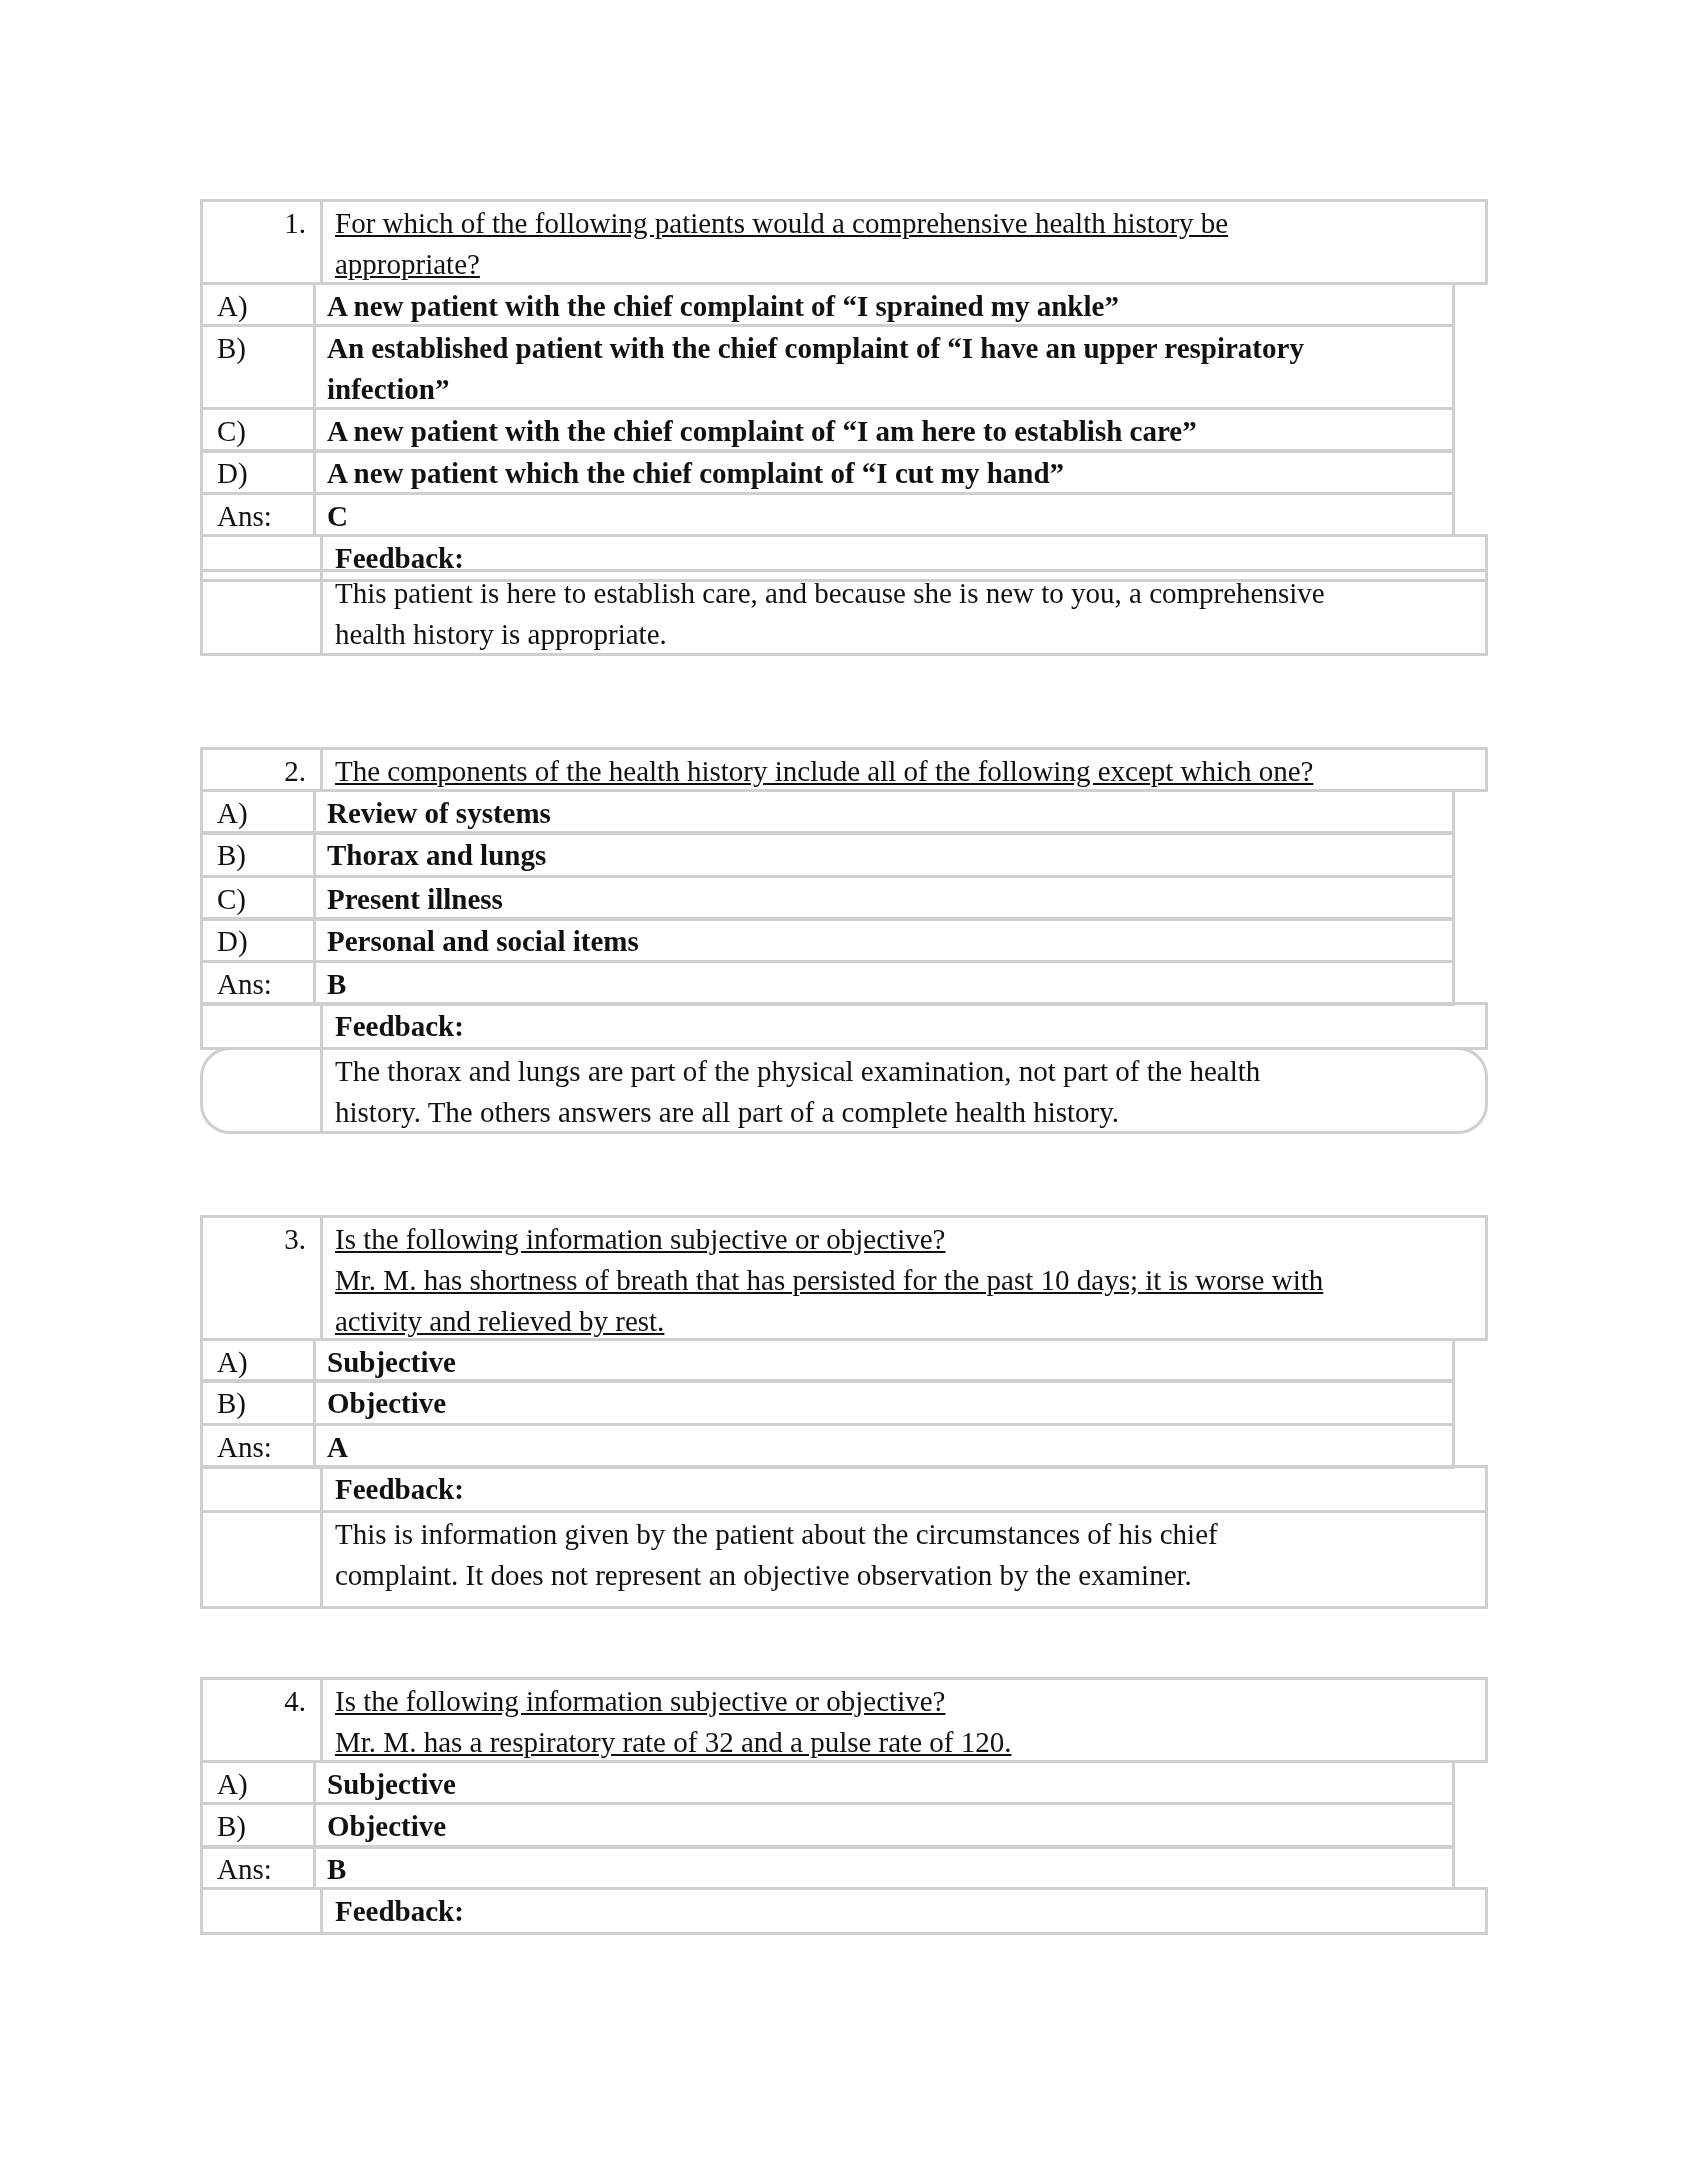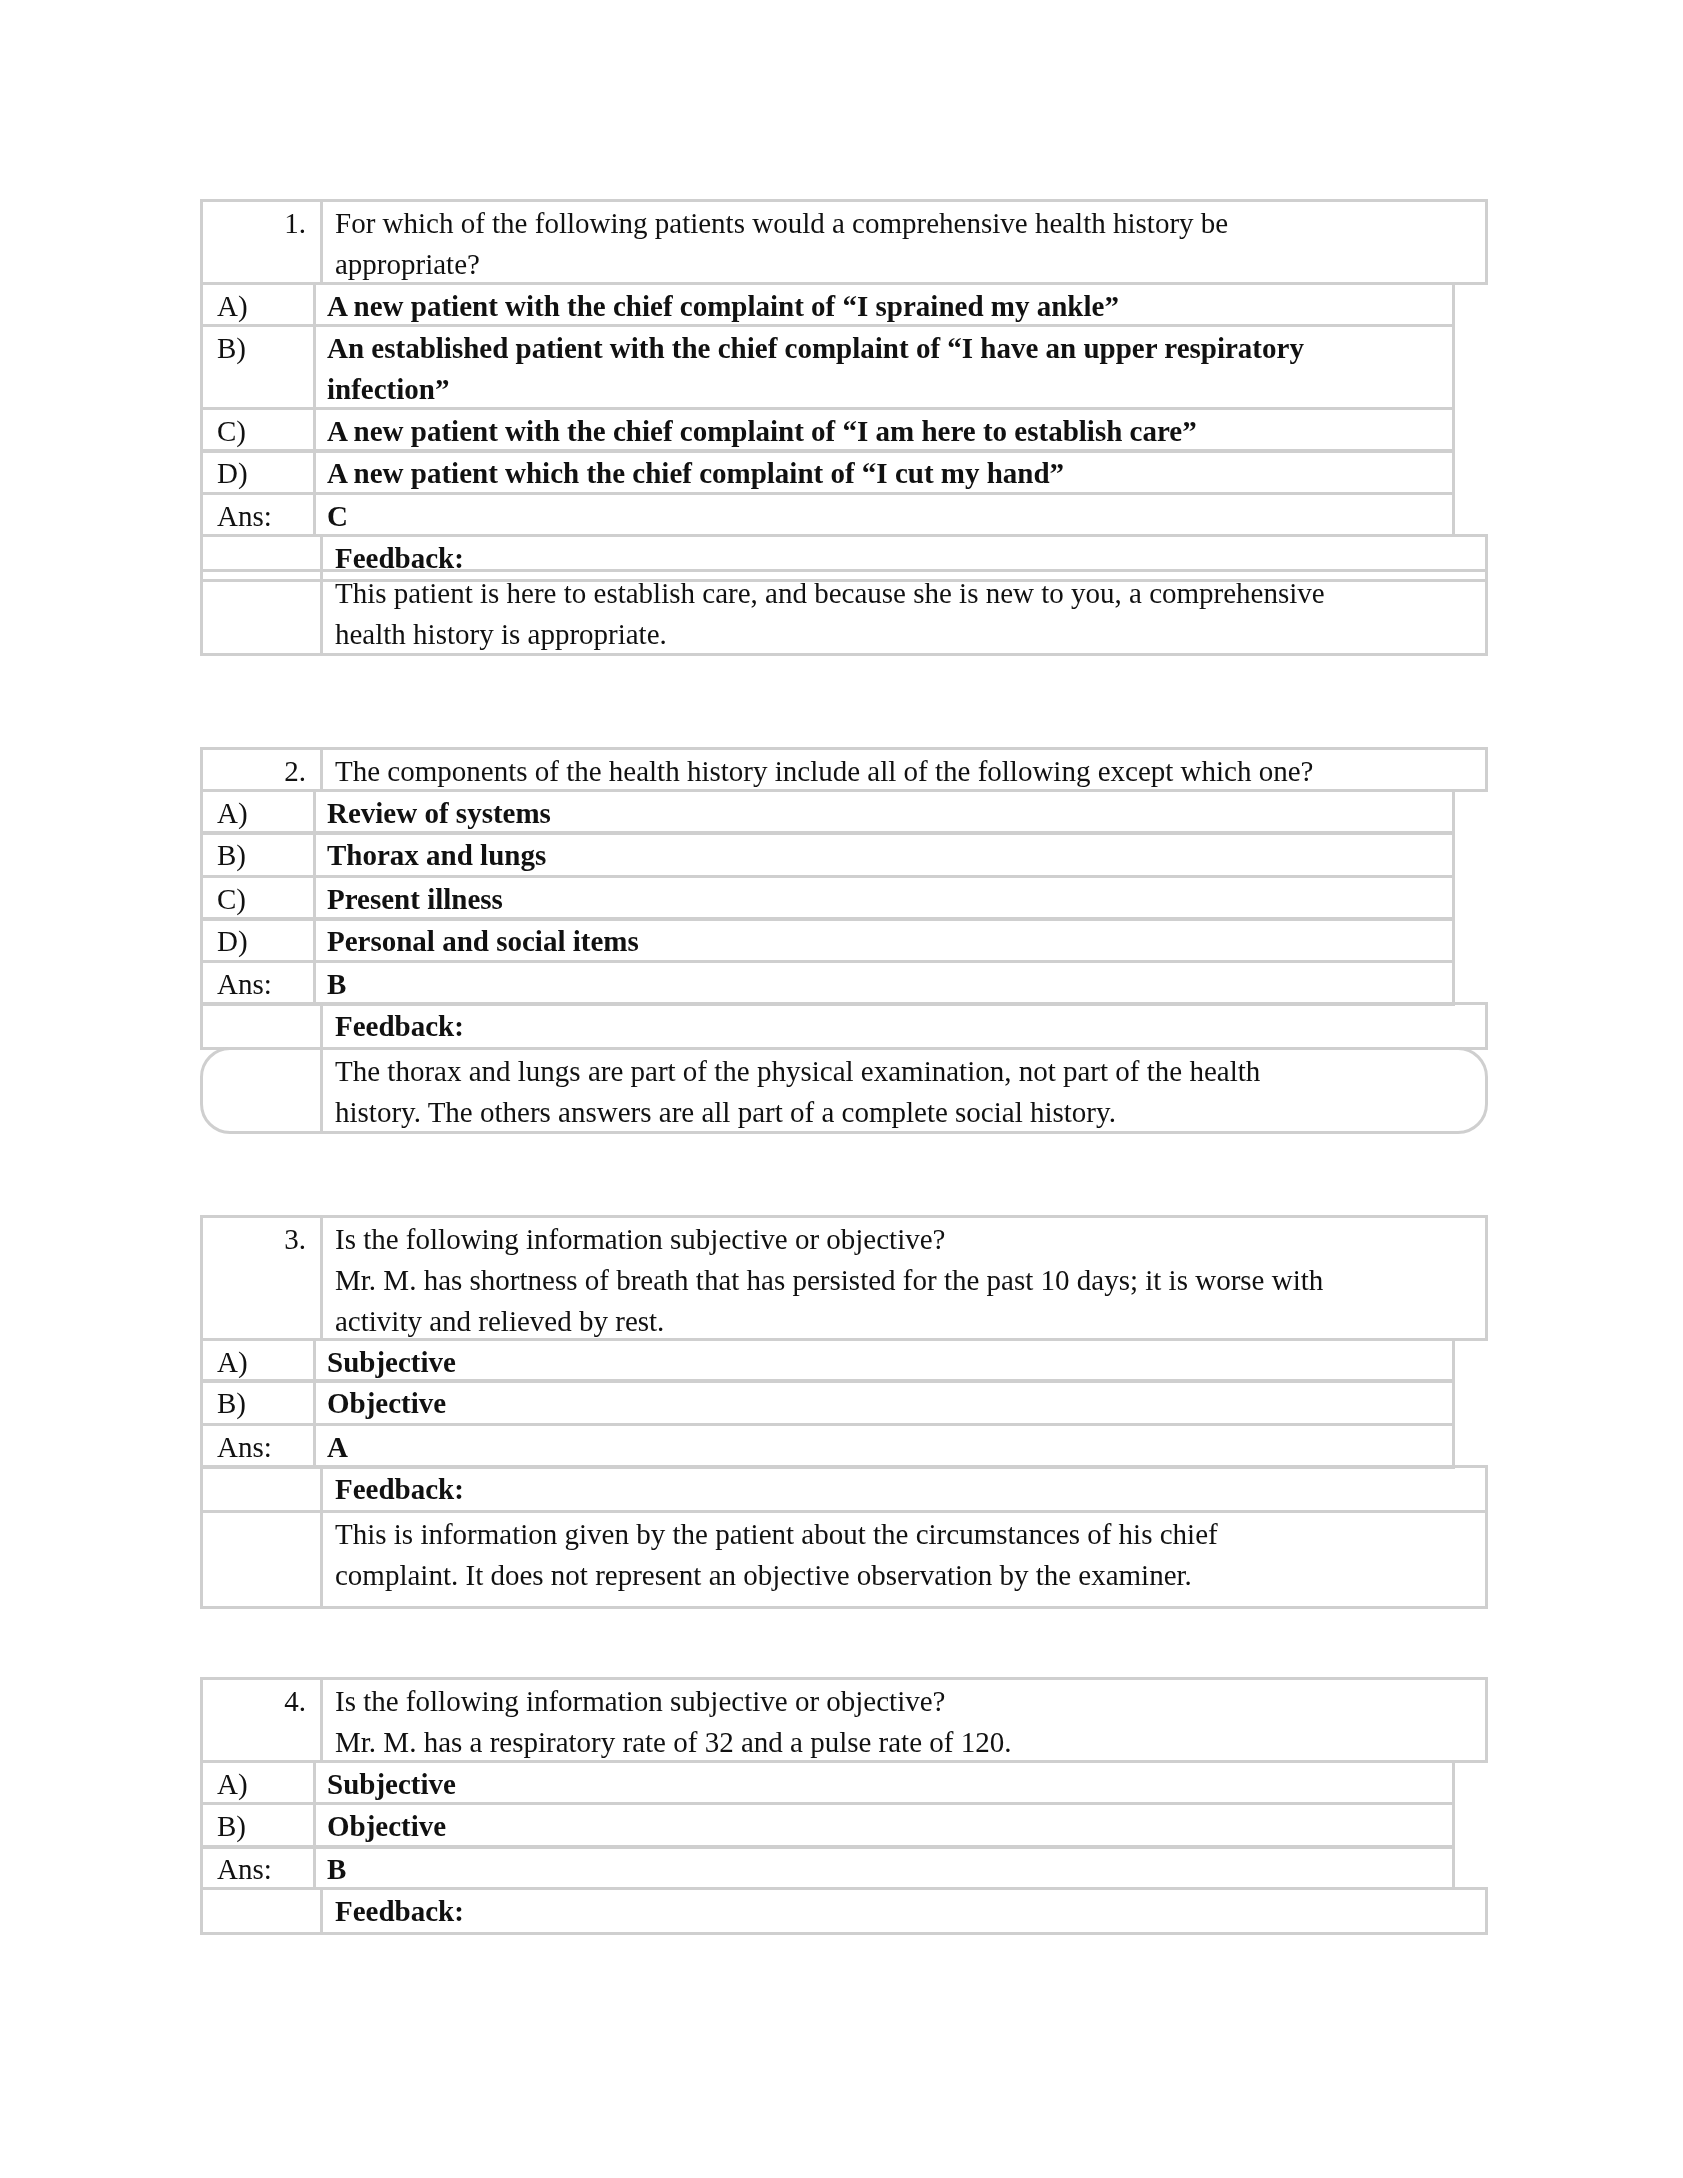--- a/index.html
+++ b/index.html
@@ -4,21 +4,21 @@
 <style>
   html, body { margin:0; padding:0; background:#ffffff; }
   body { width:1683px; height:2178px; position:relative; overflow:hidden;
          font-family:"Liberation Serif", "DejaVu Serif", serif; color:#111; }
   .qblock { position:absolute; left:200px; width:1288px; }
   .row { position:absolute; left:0; box-sizing:border-box; }
   .qrow, .fbrow { width:1288px; border:3px solid #cfcfcf; }
   .optrow { width:1255px; border:3px solid #cfcfcf; }
   .cell { position:absolute; top:0; bottom:0; box-sizing:border-box; }
   .numcell { left:0; width:120px; border-right:3px solid #cfcfcf; text-align:right; padding-right:14px; }
-  .qtext { left:120px; right:0; padding-left:12px; padding-right:10px; }
+  .qtext { left:120px; right:0; padding-left:12px; padding-right:10px;text-decoration:underline; }
   .lblcell { left:0; width:113px; border-right:3px solid #cfcfcf; padding-left:14px; }
   .otext { left:113px; right:0; padding-left:11px;font-weight:bold; }
   .fblblcell { left:0; width:120px; border-right:3px solid #cfcfcf; }
   .fbtext { left:120px; right:0; padding-left:12px; padding-right:8px; }
   .txt { font-size:29px; line-height:41px; padding-top:1px; }
   .bold { font-weight:bold; }
   .line { display:block; white-space:nowrap; }
 </style>
 </head>
 <body>
@@ -109,21 +109,21 @@
     <div class="cell otext txt">B</div>
   </div>
   <div class="row fbrow" style="top:255px; height:48px;">
     <div class="cell fblblcell"></div>
     <div class="cell fbtext txt bold">Feedback:</div>
   </div>
   <div class="row fbrow" style="top:300px; height:87px;border-radius:30px;">
     <div class="cell fblblcell"></div>
     <div class="cell fbtext txt">
       <span class="line">The thorax and lungs are part of the physical examination, not part of the health</span>
-      <span class="line">history.  The others answers are all part of a complete social history.</span>
+      <span class="line">history.  The others answers are all part of a complete health history.</span>
     </div>
   </div>
 </div>
 
 <div class="qblock" style="top:1215px;">
   <div class="row qrow" style="top:0; height:126px;">
     <div class="cell numcell txt">3.</div>
     <div class="cell qtext txt">
       <span class="line">Is the following information subjective or objective?</span>
       <span class="line">Mr. M. has shortness of breath that has persisted for the past 10 days; it is worse with</span>

